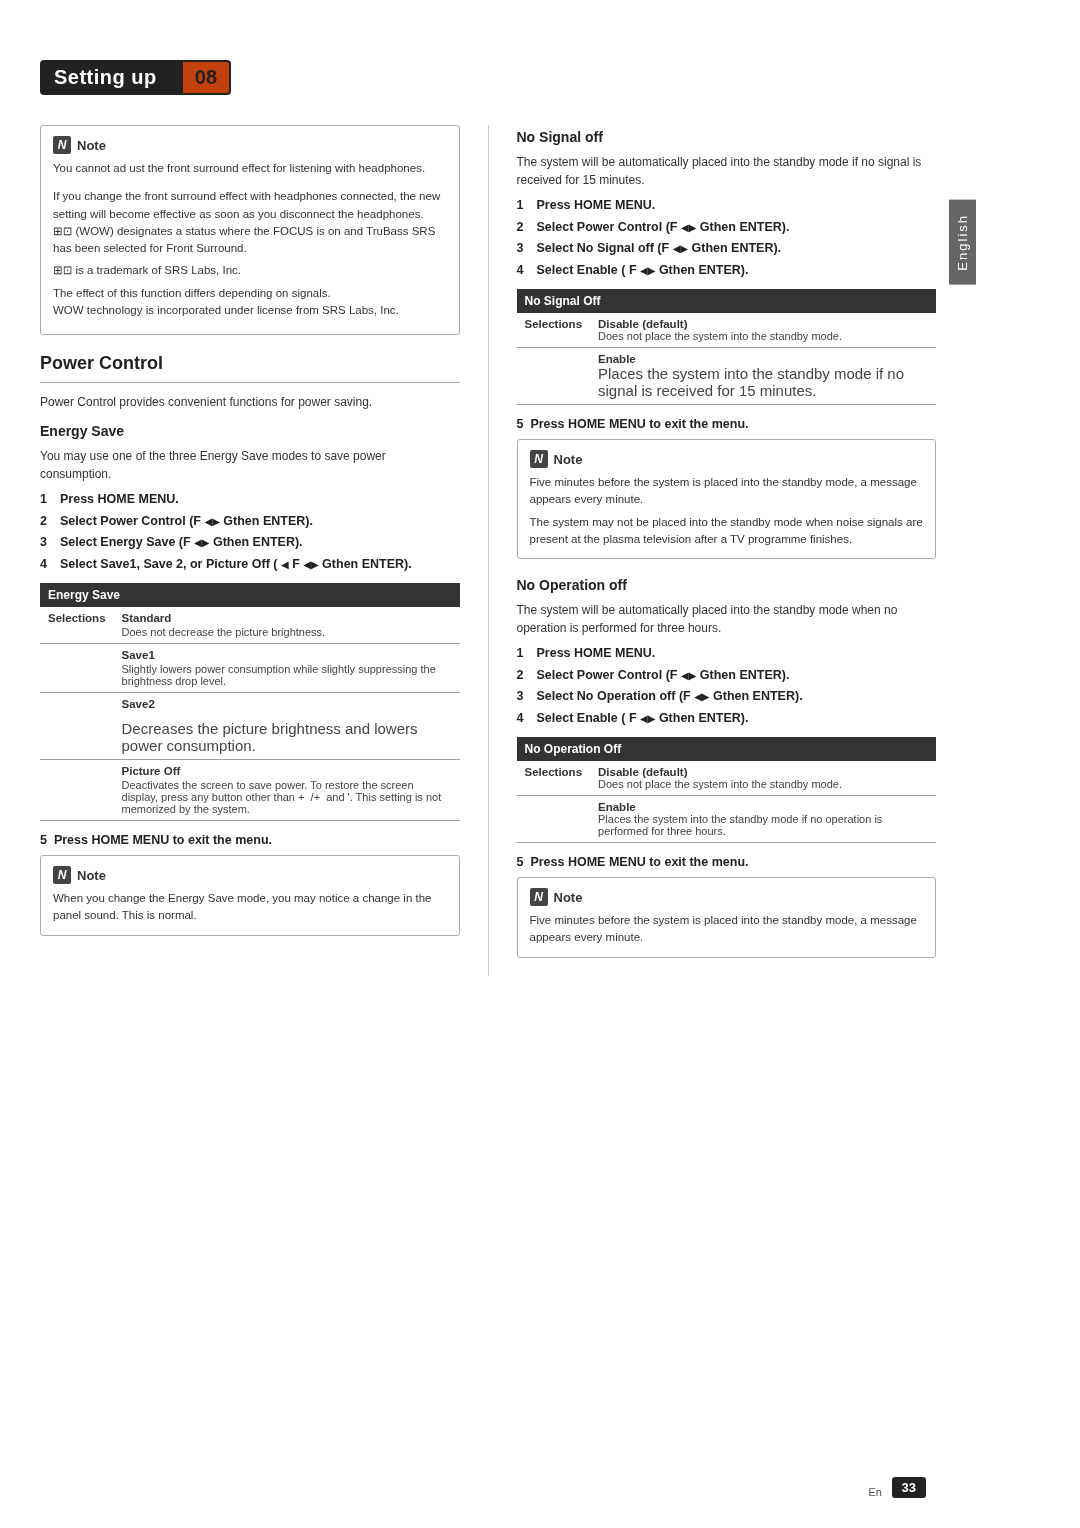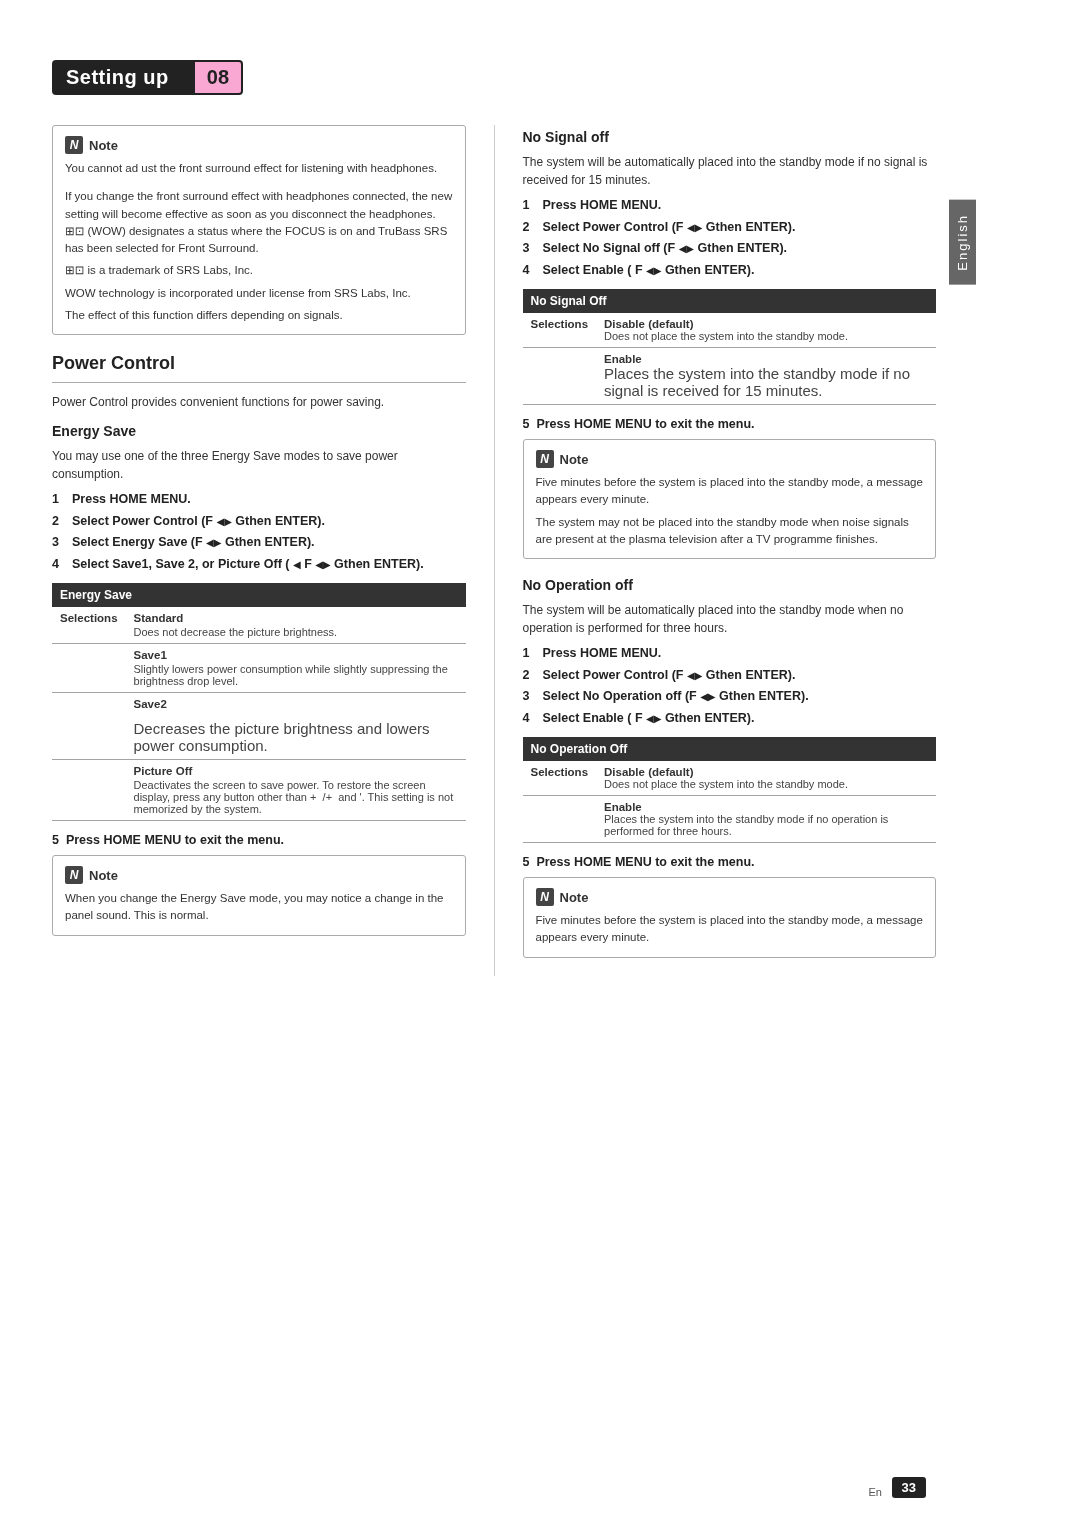--- a/index.html
+++ b/index.html
@@ -8,40 +8,40 @@
       min-height: 1528px;
       background: #fff;
       font-family: Arial, Helvetica, sans-serif;
       font-size: 13px;
       color: #222;
       position: relative;
     }
     .page-wrapper {
       width: 976px;
       min-height: 1528px;
-      padding: 60px 0 60px 12px;
+      padding: 60px 0 60px 0;
       position: relative;
     }
     
     .header-bar {
       display: flex;
       align-items: center;
       margin: 0 40px 30px 40px;
     }
     .header-title-box {
       background: #222;
       color: #fff;
       font-size: 20px;
       font-weight: bold;
       padding: 6px 24px 6px 14px;
       border-radius: 4px 0 0 4px;
       letter-spacing: 0.5px;
     }
     .header-number-box {
-      background: #f9a8d4;
+      background: #c2410c;
       border: 2px solid #222;
       color: #222;
       font-size: 20px;
       font-weight: bold;
       padding: 4px 12px;
       border-radius: 0 4px 4px 0;
       min-width: 44px;
       text-align: center;
     }
     
@@ -234,22 +234,22 @@
       <div class="note-box">
         <div class="note-title">
           <span class="note-icon"><i>N</i></span>
           <span>Note</span>
         </div>
         <div class="note-text">
           <p style="margin-bottom:11px;">You cannot ad ust the front surround effect for listening with headphones.</p>
           <p style="">If you change the front surround effect with headphones connected, the new setting will become effective as soon as you disconnect the headphones.</p>
           <p style="margin-bottom:5px;">⊞⊡ (WOW) designates a status where the FOCUS is on and TruBass   SRS has been selected for Front Surround.</p>
           <p style="margin-bottom:5px;">⊞⊡ is a trademark of SRS Labs, Inc.</p>
+          <p>The effect of this function differs depending on signals.</p>
           <p style="margin-bottom:5px;">WOW technology is incorporated under license from SRS Labs, Inc.</p>
-          <p>The effect of this function differs depending on signals.</p>
         </div>
       </div>
 
       <div class="section-title">Power Control</div>
       <hr class="divider">
       <div class="section-intro">Power Control provides convenient functions for power saving.</div>
 
       <div class="sub-section-title">Energy Save</div>
       <div class="sub-intro">You may use one of the three Energy Save modes to save power consumption.</div>
 

